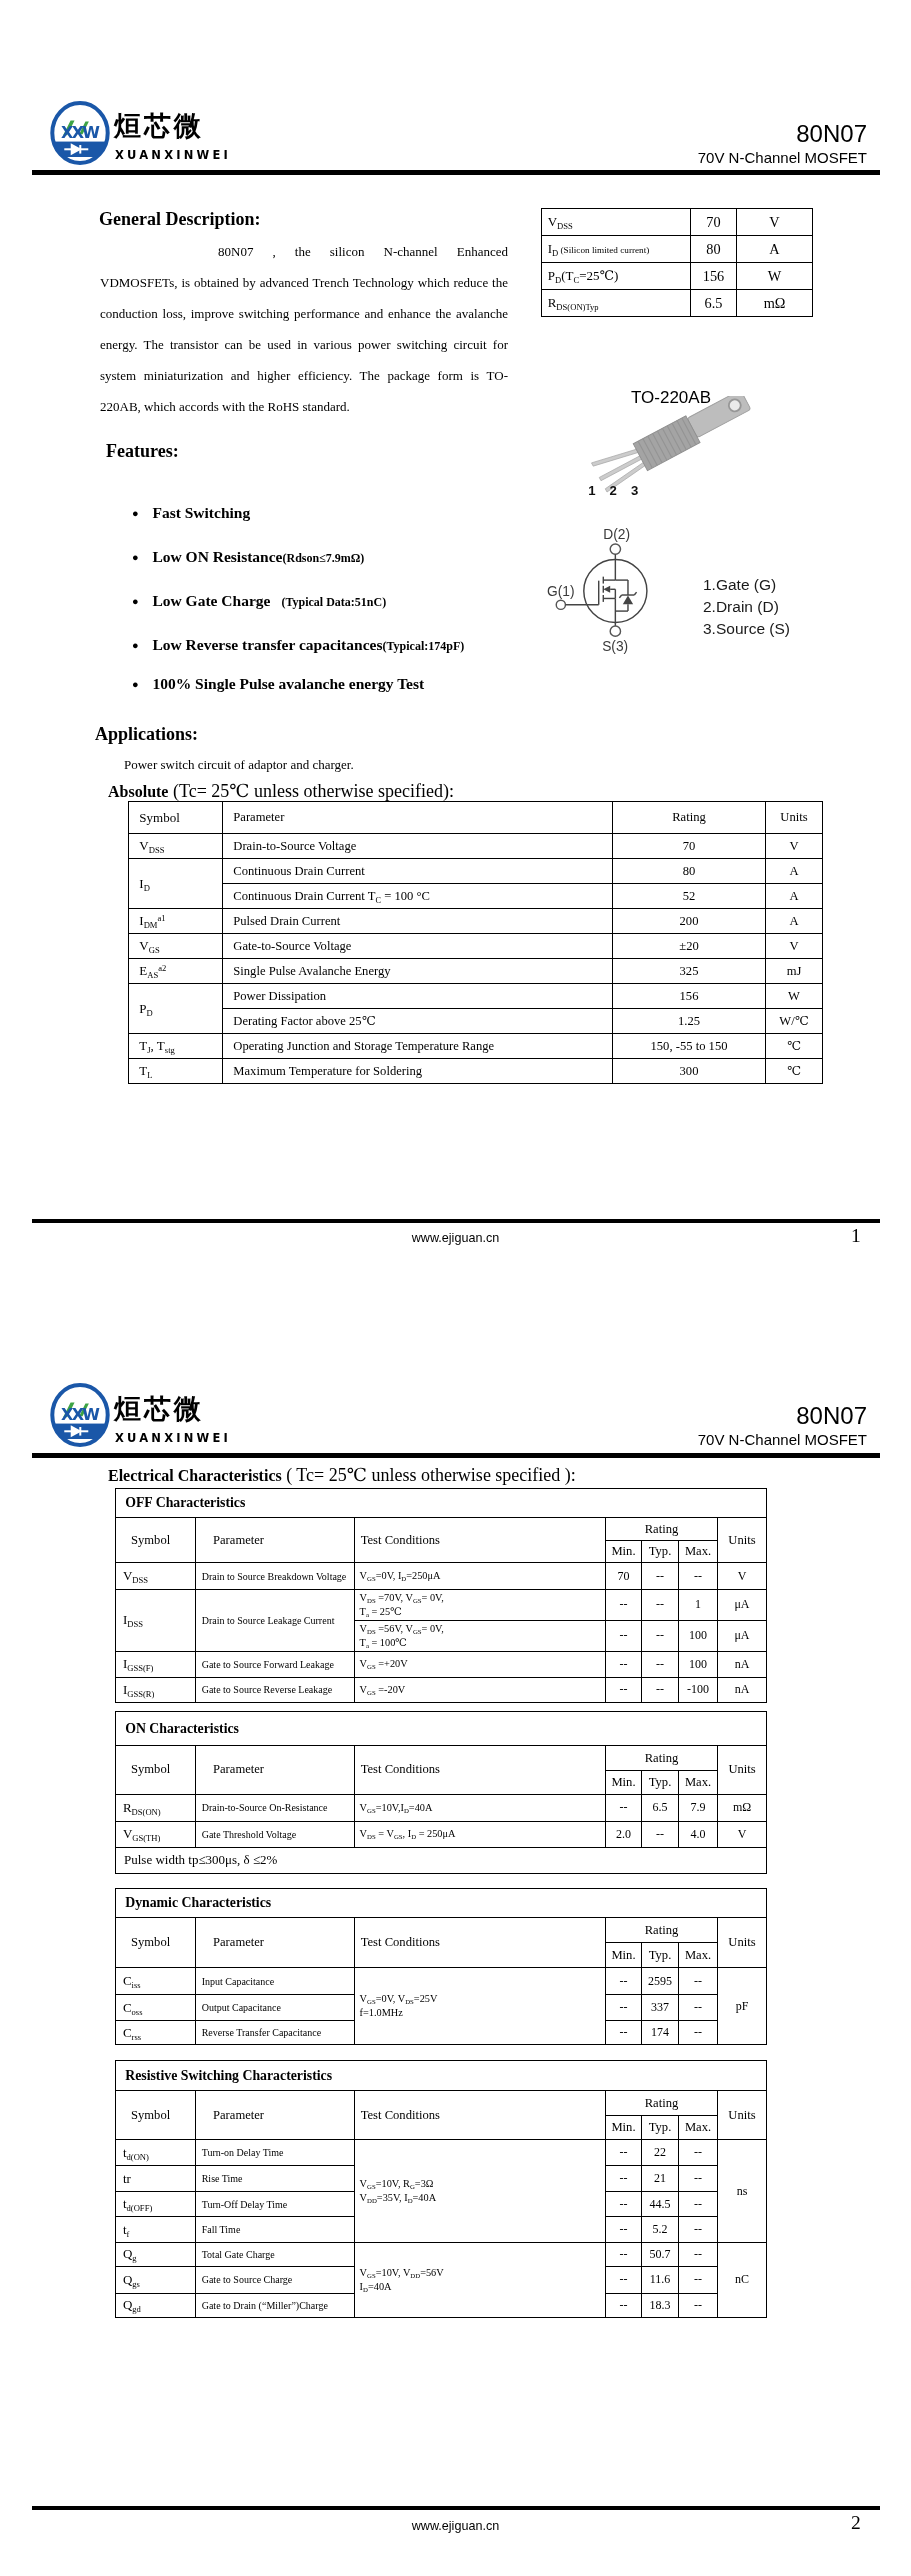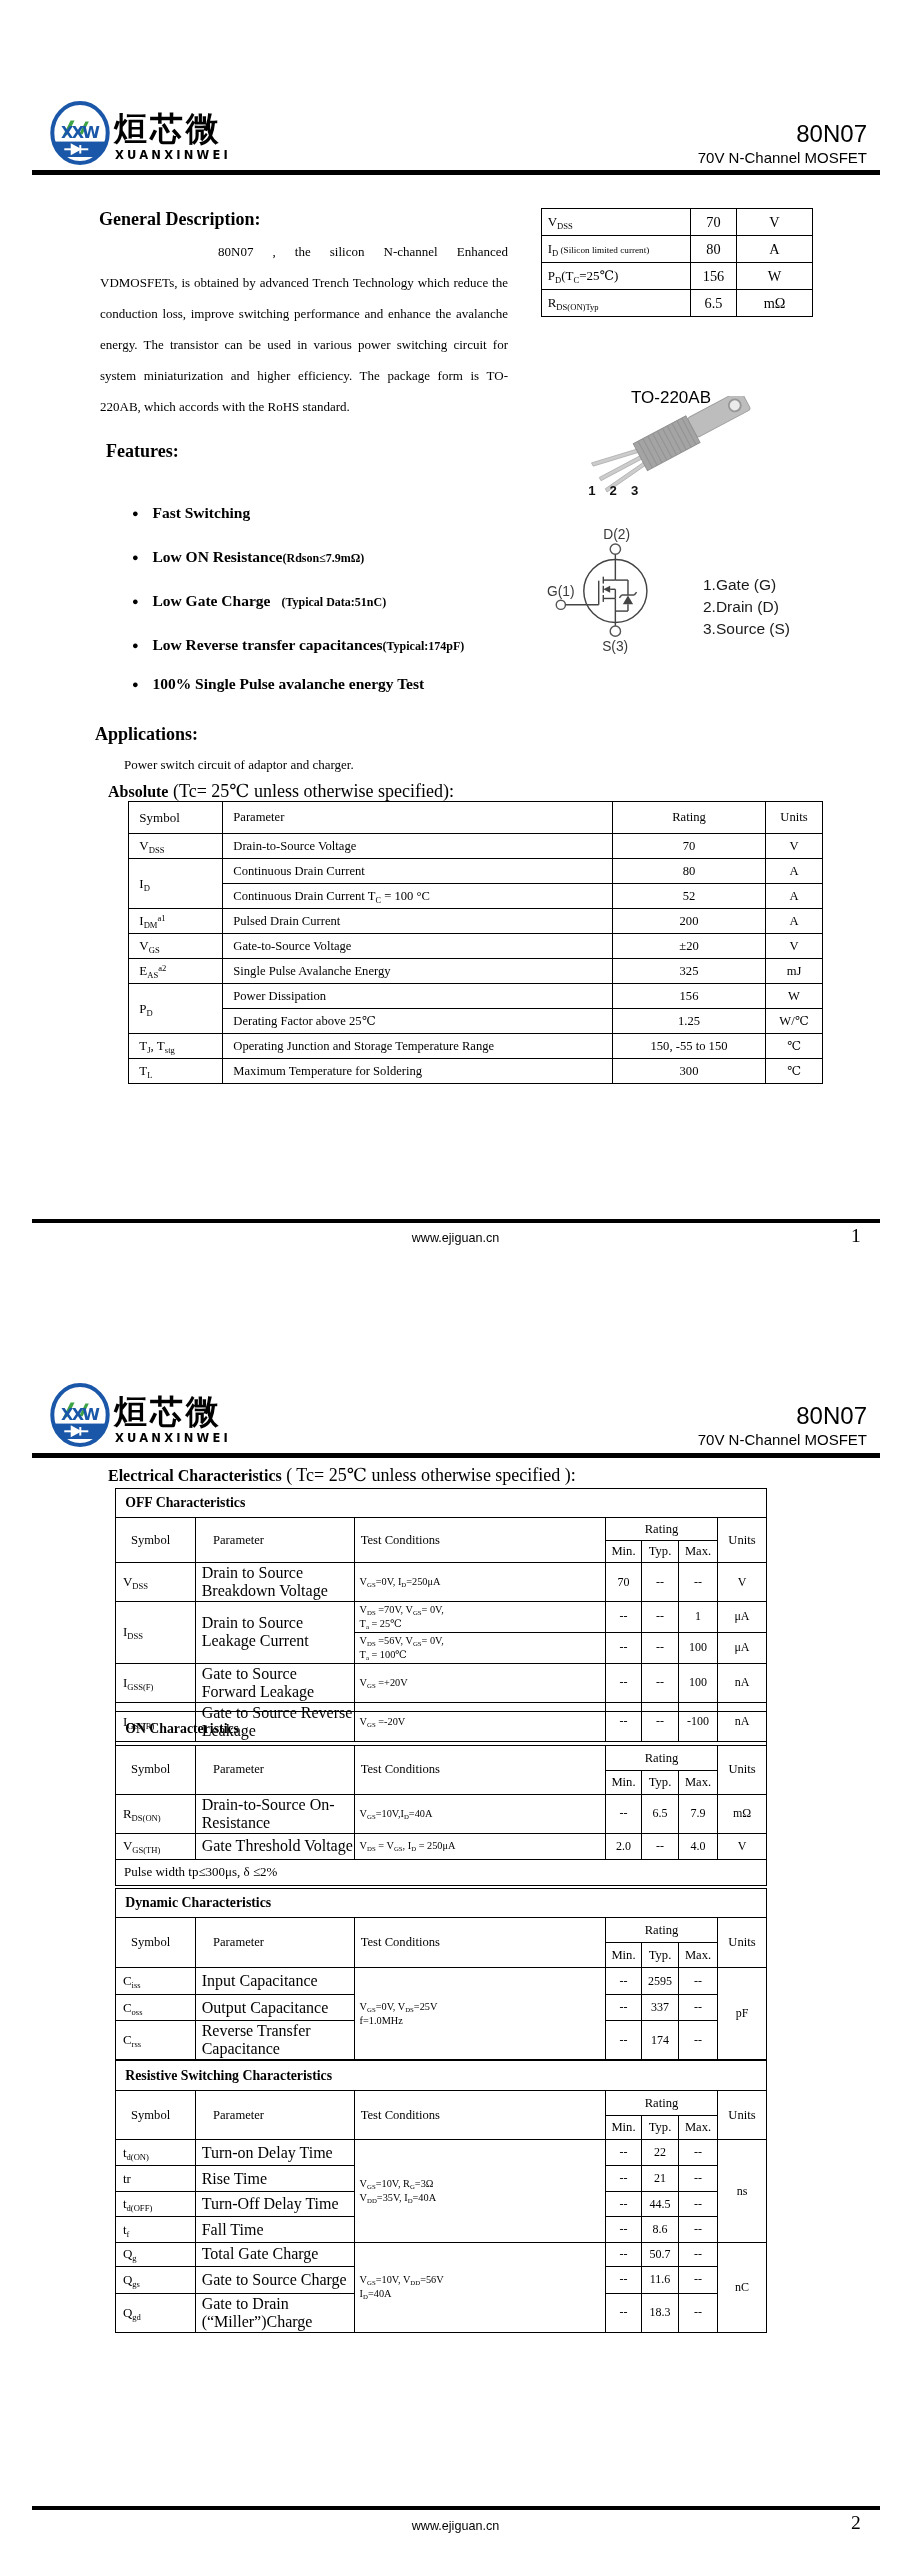--- a/index.html
+++ b/index.html
@@ -3,21 +3,21 @@
 <meta charset="utf-8">
 <style>
   html,body{margin:0;padding:0;background:#888;}
   .canvas{position:relative;width:911px;height:2576px;background:#ffffff;overflow:hidden;
           font-family:"Liberation Serif","DejaVu Serif",serif;color:#000;}
   .abs{position:absolute;}
   sub{font-size:66%;vertical-align:-0.35em;line-height:0;}
   sup{font-size:66%;vertical-align:0.5em;line-height:0;}
 
   
-  .brand-cn{font-family:"DejaVu Sans","Liberation Sans",sans-serif;font-weight:900;font-size:33px;letter-spacing:2.9px;line-height:1;}
+  .brand-cn{font-family:"DejaVu Sans","Liberation Sans",sans-serif;font-weight:900;font-size:27px;letter-spacing:2.9px;line-height:1;}
   .brand-en{font-family:"DejaVu Sans","Liberation Sans",sans-serif;font-weight:700;font-size:11.5px;letter-spacing:3.2px;line-height:1;}
   .part-no{font-family:"Liberation Sans",sans-serif;font-size:24px;line-height:1;text-align:right;}
   .subtitle{font-family:"Liberation Sans",sans-serif;font-size:15px;line-height:1;text-align:right;}
   .rule{background:#000;height:5.2px;width:848px;left:32px;}
 
   
   table.sumtab{border-collapse:collapse;table-layout:fixed;width:271px;}
   table.sumtab td{border:1.1px solid #000;overflow:hidden;}
   table.sumtab tr{height:27px;}
   .s-label{font-size:13px;padding-left:5.7px;text-align:left;}
@@ -47,21 +47,21 @@
   table.dt{border-collapse:collapse;table-layout:fixed;width:652px;border:1.7px solid #000;}
   table.dt td{border:1.1px solid #000;overflow:hidden;}
   td.ttl{font-weight:bold;font-size:13.8px;padding-left:9.2px;text-align:left;margin-top:6px;}
   .h{font-size:12.6px;}
   .hsym{padding-left:15px;text-align:left;}
   .hparam{padding-left:17px;text-align:left;}
   .hcond{padding-left:5.7px;text-align:left;}
   .hc{text-align:center;}
   tr.hdr2 td{border-bottom:1.7px solid #000;}
   td.sym{font-size:13px;padding-left:6.9px;text-align:left;}
-  td.param{font-size:16px;padding-left:5.7px;text-align:left;}
+  td.param{font-size:10px;padding-left:5.7px;text-align:left;}
   td.cond{font-size:10.3px;padding-left:4.6px;text-align:left;line-height:1.35;}
   td.val{font-size:12px;text-align:center;}
   td.note-row{font-size:13px;padding-left:8px;text-align:left;}
 
   .footer-site{font-family:"Liberation Sans",sans-serif;font-size:12.6px;text-align:center;left:0;width:911px;}
   .footer-page{font-size:19.5px;}
   .legend{font-family:"Liberation Sans",sans-serif;font-size:15.5px;line-height:22px;color:#1a1a1a;}
   .pkg-title{font-family:"Liberation Sans",sans-serif;font-size:17px;text-align:center;width:172px;}
 </style>
 </head>
@@ -534,21 +534,21 @@
       <td class="sym">t<sub>d(OFF)</sub></td>
       <td class="param">Turn-Off Delay Time</td>
       <td class="val">--</td>
       <td class="val">44.5</td>
       <td class="val">--</td>
     </tr>
     <tr style="height:26px">
       <td class="sym">t<sub>f</sub></td>
       <td class="param">Fall Time</td>
       <td class="val">--</td>
-      <td class="val">8.6</td>
+      <td class="val">5.2</td>
       <td class="val">--</td>
     </tr>
     <tr style="height:23.5px">
       <td class="sym">Q<sub>g</sub></td>
       <td class="param">Total Gate Charge</td>
       <td rowspan="3" class="cond">V<sub>GS</sub>=10V,  V<sub>DD</sub>=56V<br>I<sub>D</sub>=40A</td>
       <td class="val">--</td>
       <td class="val">50.7</td>
       <td class="val">--</td>
       <td rowspan="3" class="val">nC</td>

